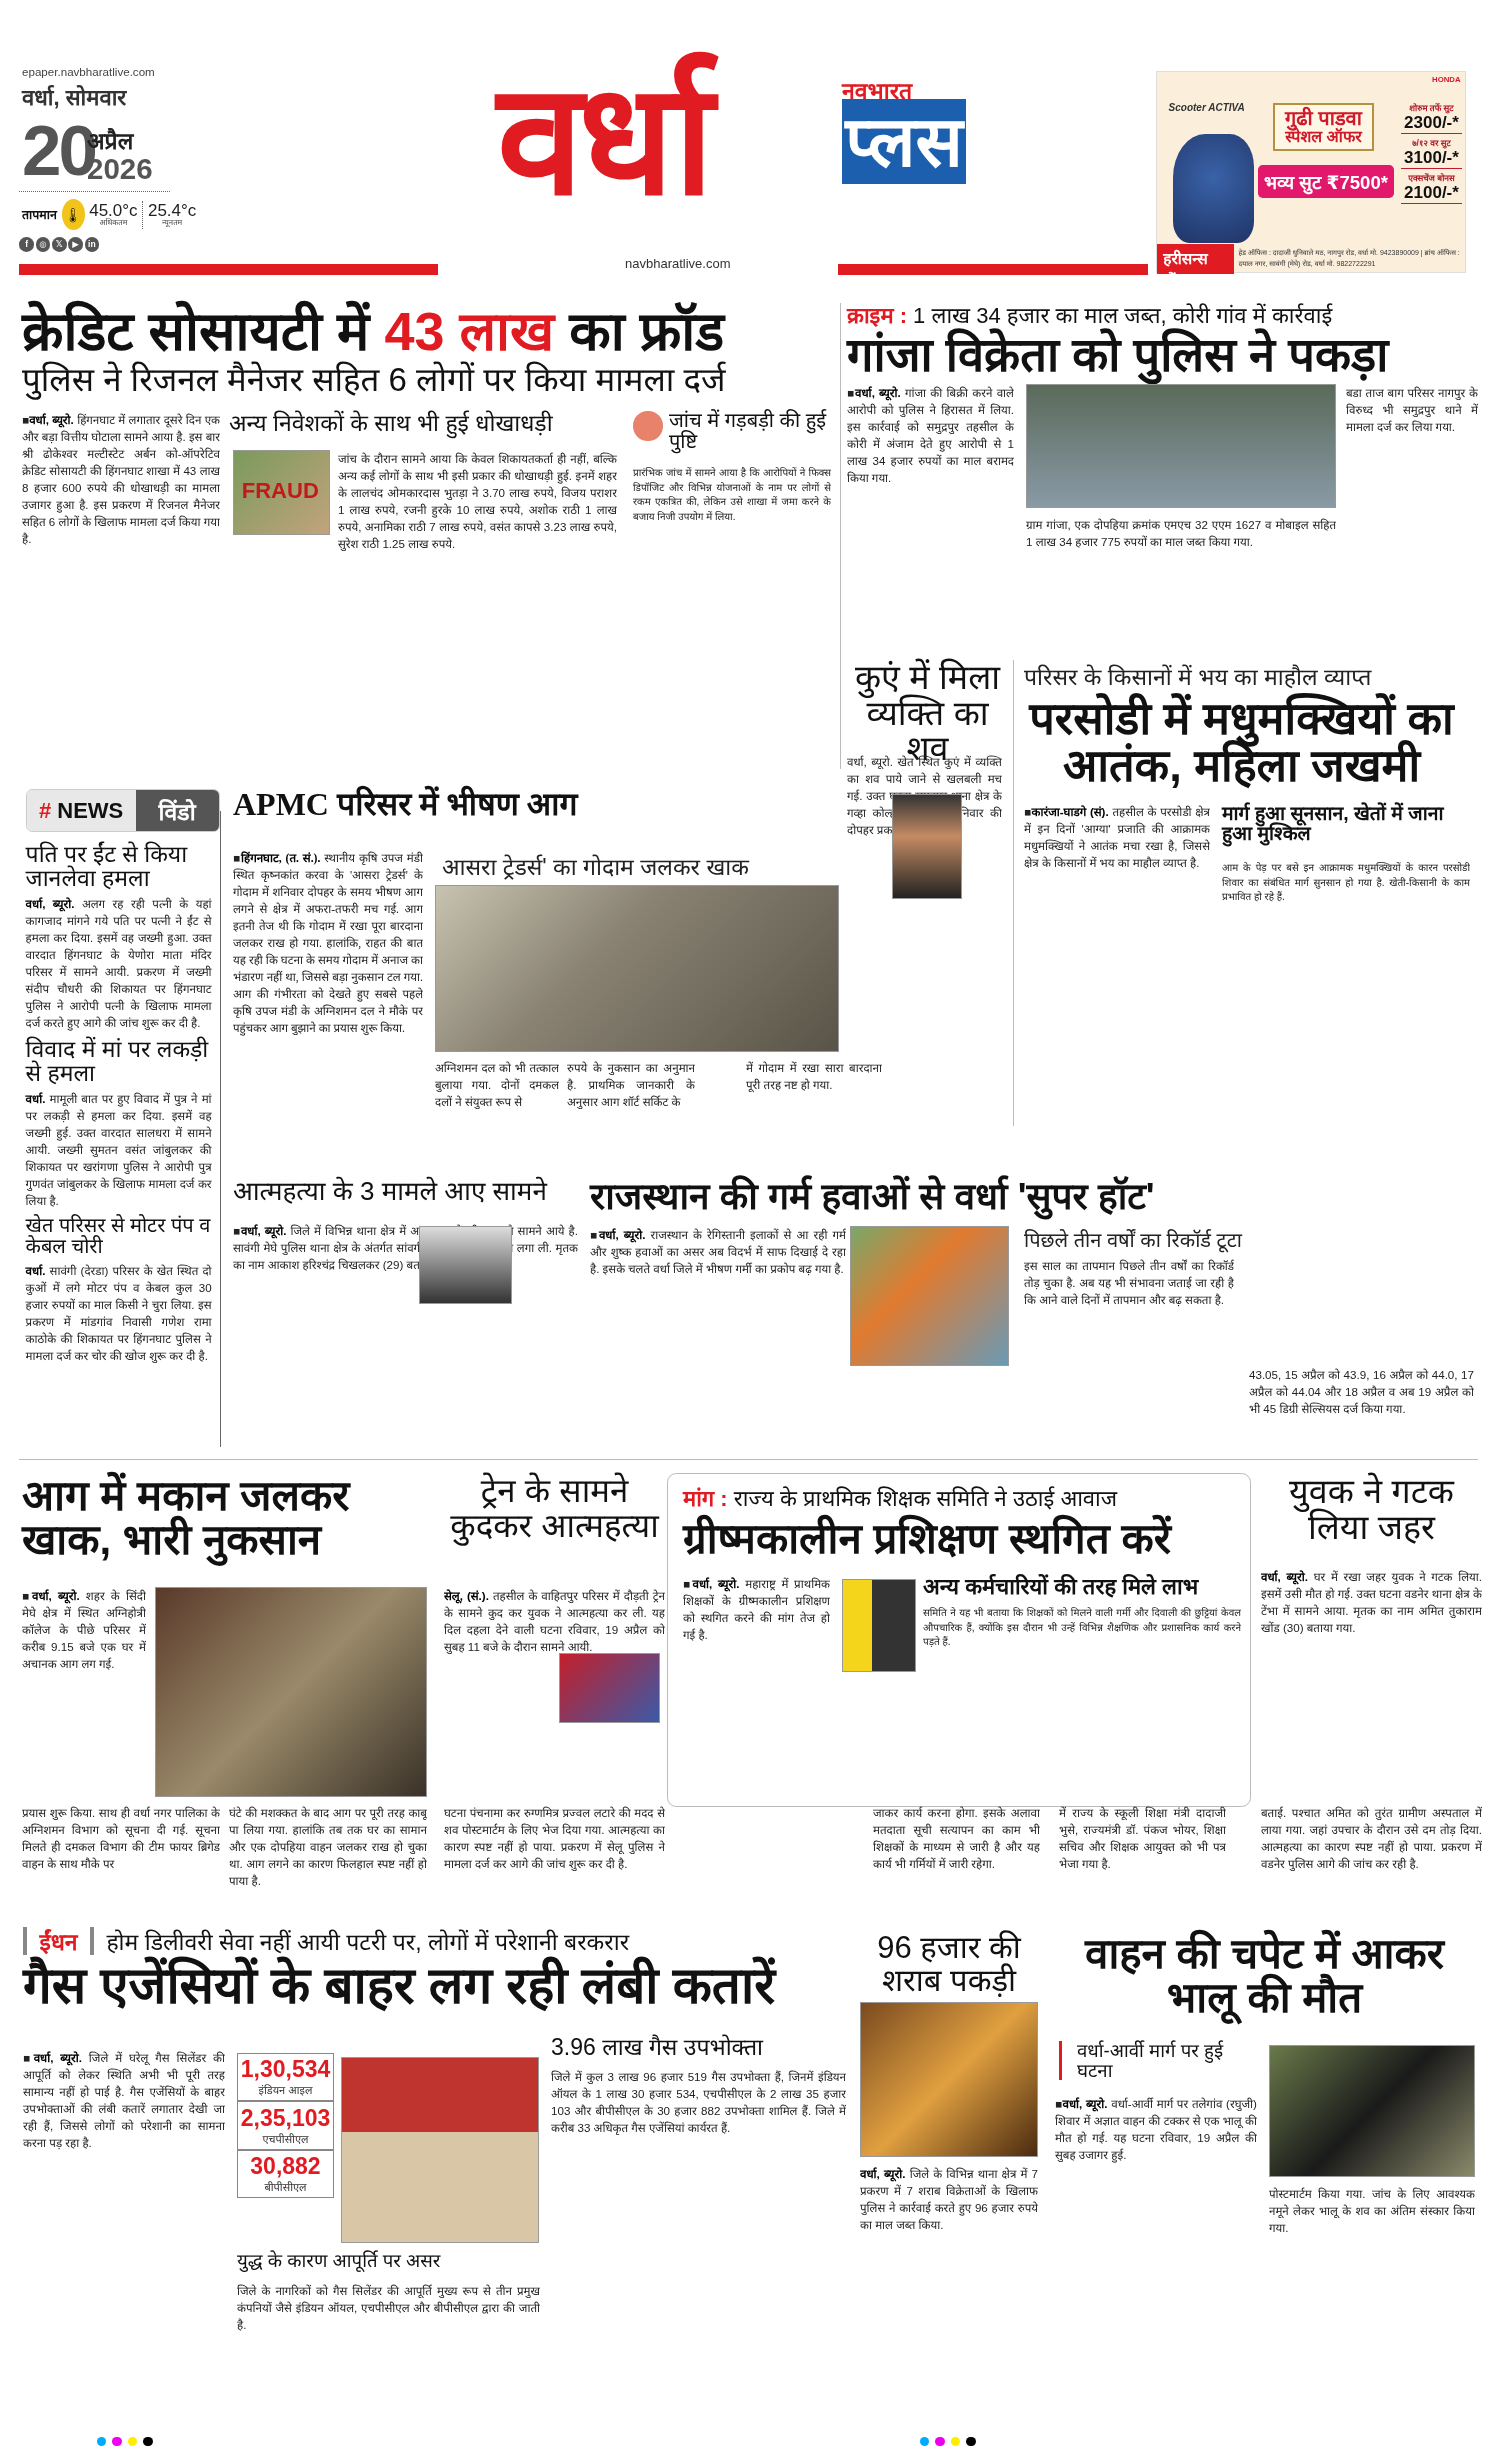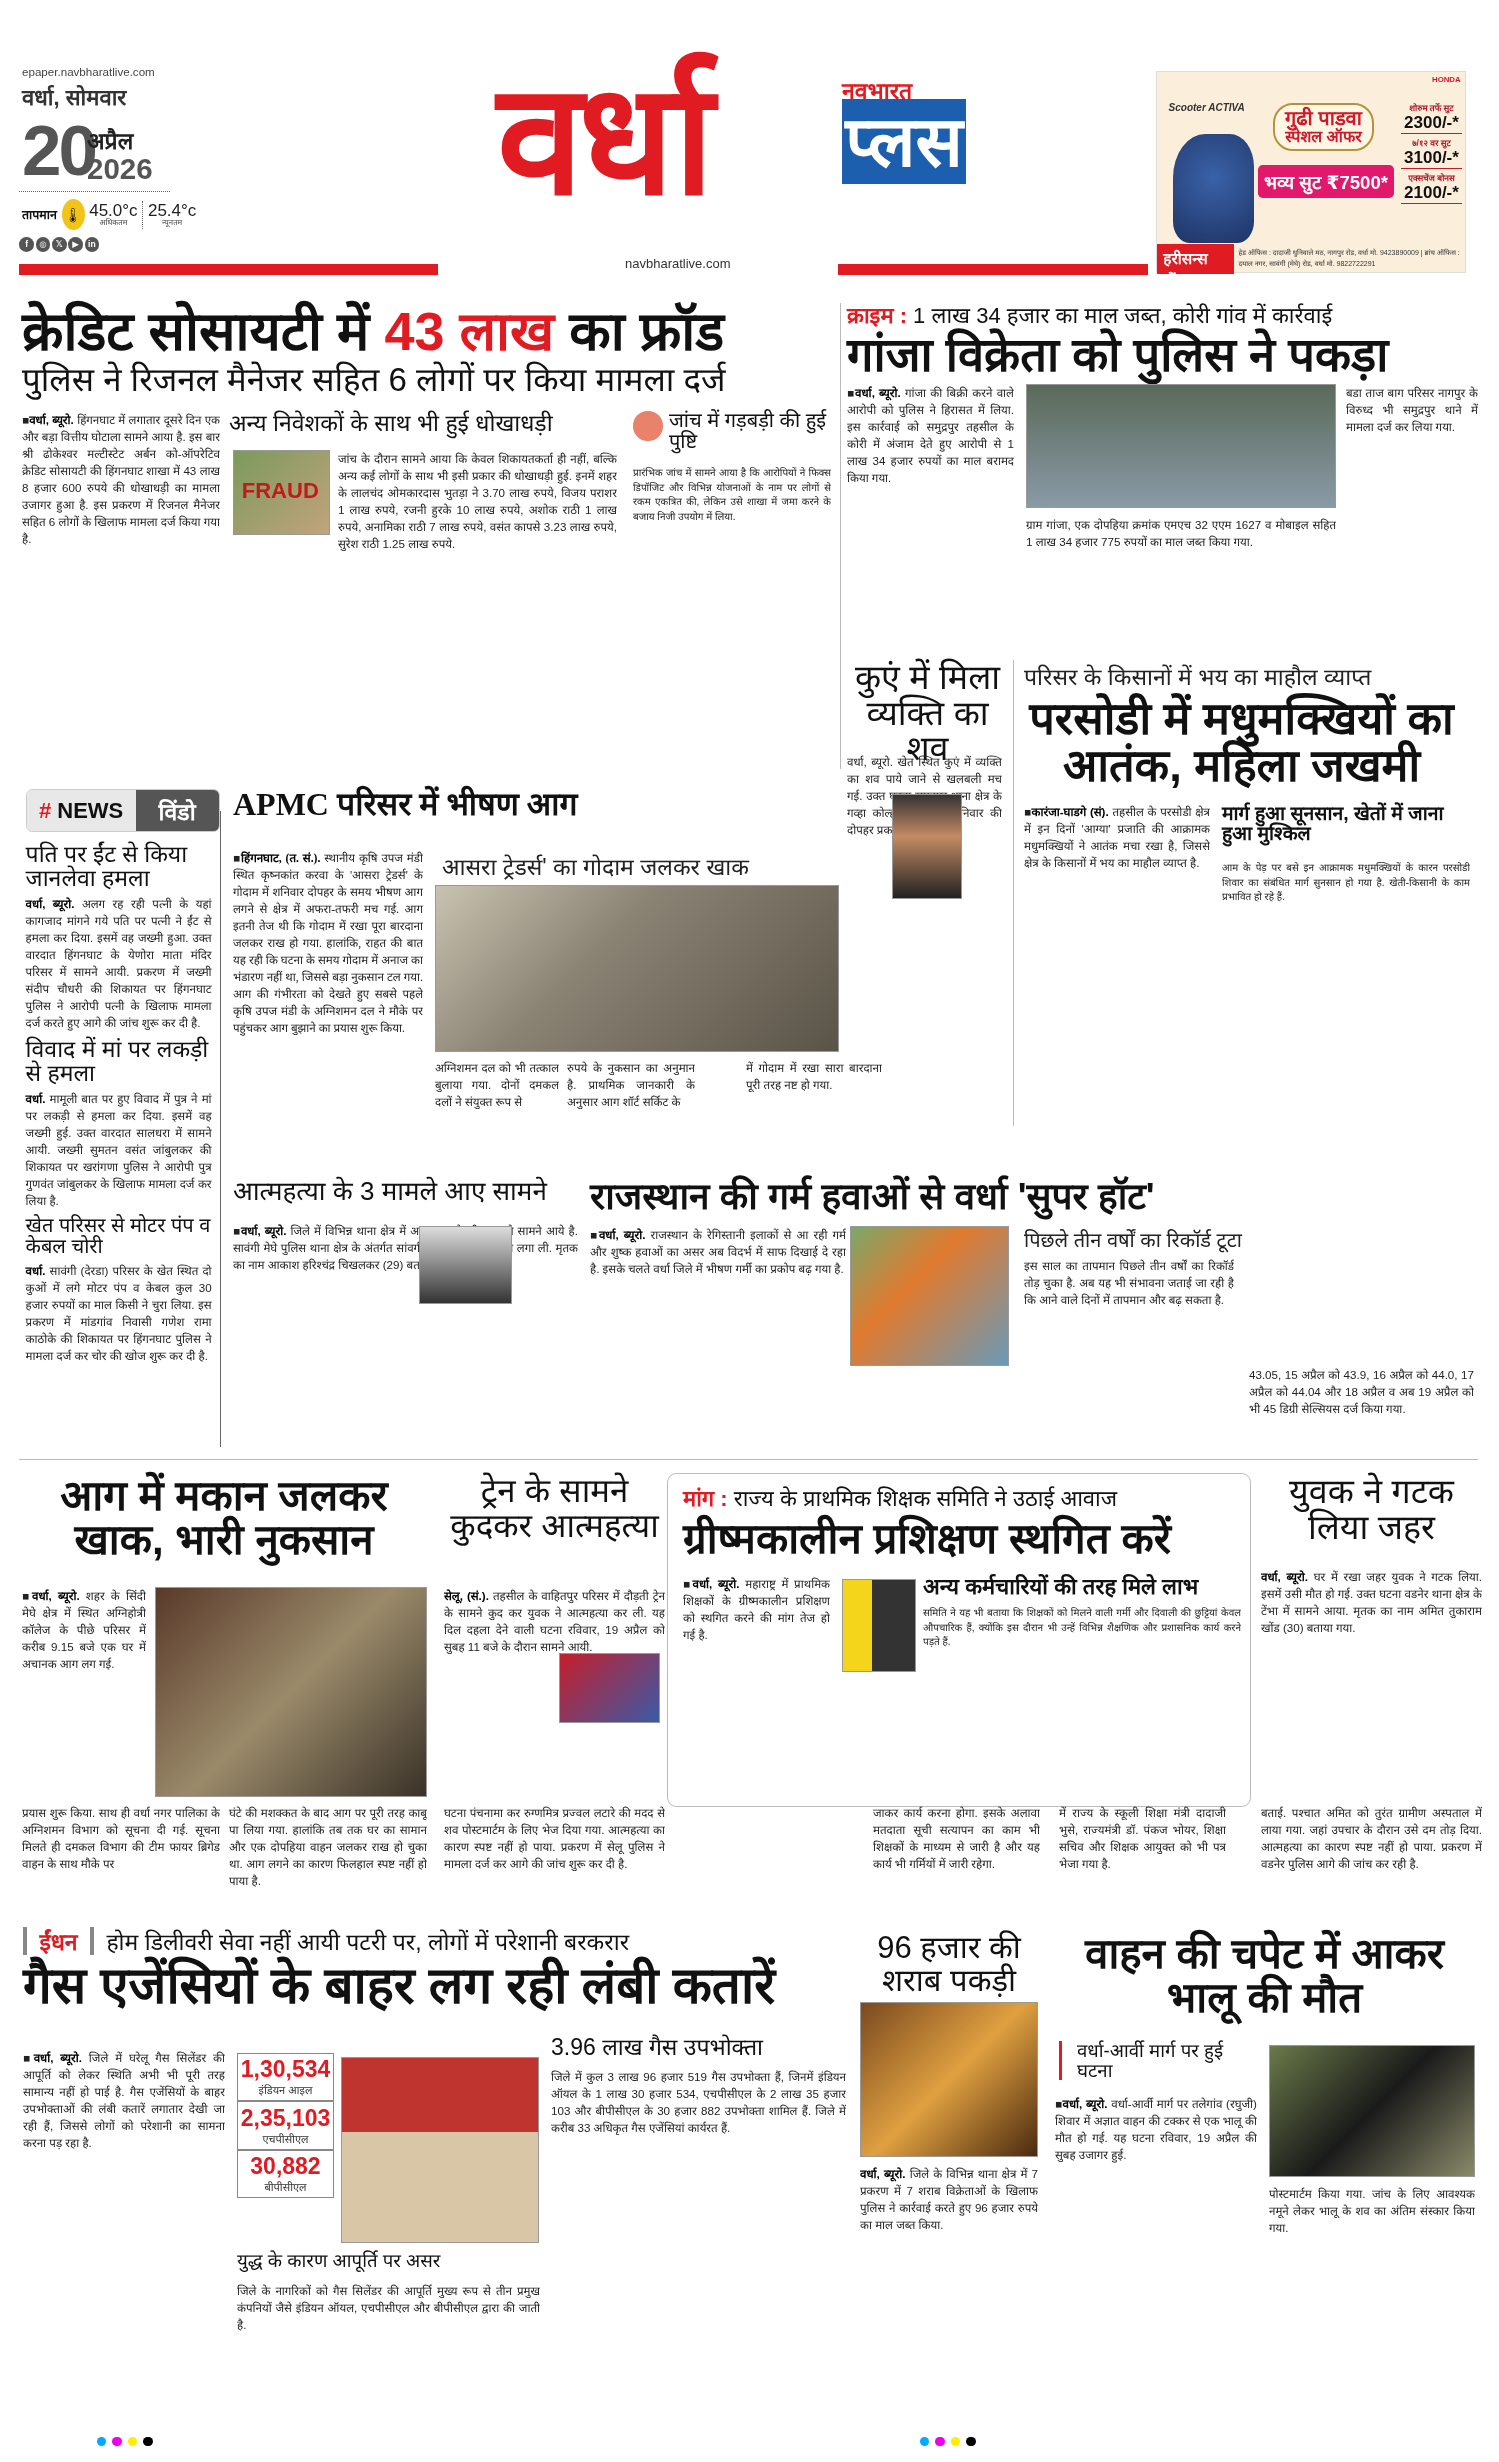--- a/index.html
+++ b/index.html
@@ -31,21 +31,21 @@
   .social span { width: 14.7px; height: 14.7px; border-radius: 50%; background: #555; color: #fff; font-size: 8.5px; display: flex; align-items: center; justify-content: center; font-weight: 700; }
   .mast-bar { left: 19.4px; top: 264px; width: 419px; height: 11px; background: #e11b22; }
   .mast-bar2 { left: 838px; top: 264px; width: 310px; height: 11px; background: #e11b22; }
   .logo-wordmark { left: 497px; top: 62px; font-size: 155px; font-weight: 700; color: #e11b22; line-height: 1; letter-spacing: -4.7px; }
   .logo-nav { left: 842px; top: 74px; font-size: 23px; font-weight: 700; color: #e11b22; }
   .logo-plus { left: 842px; top: 99px; width: 124px; height: 85px; background: #1c5fae; color: #fff; font-size: 70px; font-weight: 700; display: flex; align-items: center; justify-content: center; line-height: 1; }
   .logo-site { left: 625px; top: 256px; font-size: 13px; color: #333; }
 
   
   .ad { left: 1156px; top: 71px; width: 310px; height: 202px; background: #fbefdc; border: 0.8px solid #ddd; }
-  .ad-title { left: 116px; top: 31px; width: 101px; text-align: center; font-size: 20px; font-weight: 700; color: #d01a2b; line-height: 1.05; background: #fff7e6; border: 2.3px solid #b8913f; border-radius: 20px; padding: 3.1px; }
+  .ad-title { left: 116px; top: 31px; width: 101px; text-align: center; font-size: 20px; font-weight: 700; color: #d01a2b; line-height: 1.05; background: #fff7e6; border: 2.3px solid #b8913f; border-radius: 0; padding: 3.1px; }
   .ad-title small { font-size: 16px; display: block; }
   .ad-offer { left: 101px; top: 93px; width: 136px; height: 33px; background: #e2186d; color: #fff; border-radius: 4.7px; font-size: 18.6px; font-weight: 700; display: flex; align-items: center; justify-content: center; }
   .ad-scooter { left: 15.5px; top: 62px; width: 81px; height: 109px; border-radius: 40% 30% 20% 20%; background: radial-gradient(circle at 50% 40%, #3a62a8, #1f3466); }
   .ad-model { left: 11.6px; top: 29.5px; font-size: 10px; font-style: italic; font-weight: 700; color: #333; }
   .ad-side { left: 244px; top: 29.5px; width: 61px; text-align: center; }
   .ad-side .lbl { font-size: 8.5px; font-weight: 700; color: #b01a2b; }
   .ad-side .amt { font-size: 17px; font-weight: 700; color: #111; border-bottom: 1.6px solid #c01a2b; margin-bottom: 3.1px; }
   .ad-footer { left: 0; top: 172px; width: 310px; height: 29.5px; display: flex; }
   .ad-dealer { background: #e11b22; color: #fff; font-size: 15.5px; font-weight: 700; padding: 3.1px 6.2px; width: 116px; }
   .ad-addr { font-size: 7px; color: #333; padding: 3.1px 4.7px; line-height: 11px; }
@@ -180,21 +180,21 @@
 
 <div class="abs hl" style="left:590px;top:1178px;font-size:37px;">राजस्थान की गर्म हवाओं से वर्धा 'सुपर हॉट'</div>
 <div class="abs body-text" style="left:590px;top:1226px;width:256px;height:233px;overflow:hidden;">■<b>वर्धा, ब्यूरो.</b> <span>राजस्थान के रेगिस्तानी इलाकों से आ रही गर्म और शुष्क हवाओं का असर अब विदर्भ में साफ दिखाई दे रहा है. इसके चलते वर्धा जिले में भीषण गर्मी का प्रकोप बढ़ गया है.</span></div>
 <div class="abs photo" style="left:850px;top:1226px;width:159px;height:140px;background:linear-gradient(135deg,#7aa86a,#e07a30 40%,#6a9ab6);"></div>
 <div class="abs" style="left:1024px;top:1226px;font-size:20px;color:#222;">पिछले तीन वर्षों का रिकॉर्ड टूटा</div>
 <div class="abs body-text" style="left:1024px;top:1257px;width:210px;height:194px;overflow:hidden;">इस साल का तापमान पिछले तीन वर्षों का रिकॉर्ड तोड़ चुका है. अब यह भी संभावना जताई जा रही है कि आने वाले दिनों में तापमान और बढ़ सकता है.</div>
 <div class="abs body-text" style="left:1249px;top:1366px;width:225px;height:85px;overflow:hidden;">43.05, 15 अप्रैल को 43.9, 16 अप्रैल को 44.0, 17 अप्रैल को 44.04 और 18 अप्रैल व अब 19 अप्रैल को भी 45 डिग्री सेल्सियस दर्ज किया गया.</div>
 
 <div class="divider-h" style="left:19.4px;top:1459px;width:1459px;"></div>
 
-<div class="abs hl" style="left:22px;top:1474px;width:404px;text-align:center;font-size:42px;">आग में मकान जलकर खाक, भारी नुकसान</div>
+<div class="abs hl" style="left:22px;top:1474px;width:404px;font-size:42px;">आग में मकान जलकर खाक, भारी नुकसान</div>
 <div class="abs body-text" style="left:22px;top:1587px;width:124px;height:210px;overflow:hidden;">■<b>वर्धा, ब्यूरो.</b> <span>शहर के सिंदी मेघे क्षेत्र में स्थित अग्निहोत्री कॉलेज के पीछे परिसर में करीब 9.15 बजे एक घर में अचानक आग लग गई.</span></div>
 <div class="abs photo" style="left:155px;top:1587px;width:272px;height:210px;background:linear-gradient(135deg,#5a3a2a,#9a8a6a 50%,#3a3228);"></div>
 <div class="abs body-text" style="left:22px;top:1804px;width:198px;height:109px;overflow:hidden;">प्रयास शुरू किया. साथ ही वर्धा नगर पालिका के अग्निशमन विभाग को सूचना दी गई. सूचना मिलते ही दमकल विभाग की टीम फायर ब्रिगेड वाहन के साथ मौके पर</div>
 <div class="abs body-text" style="left:229px;top:1804px;width:198px;height:109px;overflow:hidden;">घंटे की मशक्कत के बाद आग पर पूरी तरह काबू पा लिया गया. हालांकि तब तक घर का सामान और एक दोपहिया वाहन जलकर राख हो चुका था. आग लगने का कारण फिलहाल स्पष्ट नहीं हो पाया है.</div>
 
 <div class="abs hl" style="left:444px;top:1474px;width:221px;text-align:center;font-size:33px;font-weight:400;">ट्रेन के सामने कुदकर आत्महत्या</div>
 <div class="abs body-text" style="left:444px;top:1587px;width:221px;height:210px;overflow:hidden;"><b>सेलू, (सं.).</b> <span>तहसील के वाहितपुर परिसर में दौड़ती ट्रेन के सामने कुद कर युवक ने आत्महत्या कर ली. यह दिल दहला देने वाली घटना रविवार, 19 अप्रैल को सुबह 11 बजे के दौरान सामने आयी.</span></div>
 <div class="abs photo" style="left:559px;top:1653px;width:101px;height:70px;background:linear-gradient(135deg,#c41f2a,#3a5aa8);"></div>
 <div class="abs body-text" style="left:444px;top:1804px;width:221px;height:109px;overflow:hidden;">घटना पंचनामा कर रुग्णमित्र प्रज्वल लटारे की मदद से शव पोस्टमार्टम के लिए भेज दिया गया. आत्महत्या का कारण स्पष्ट नहीं हो पाया. प्रकरण में सेलू पुलिस ने मामला दर्ज कर आगे की जांच शुरू कर दी है.</div>
 

